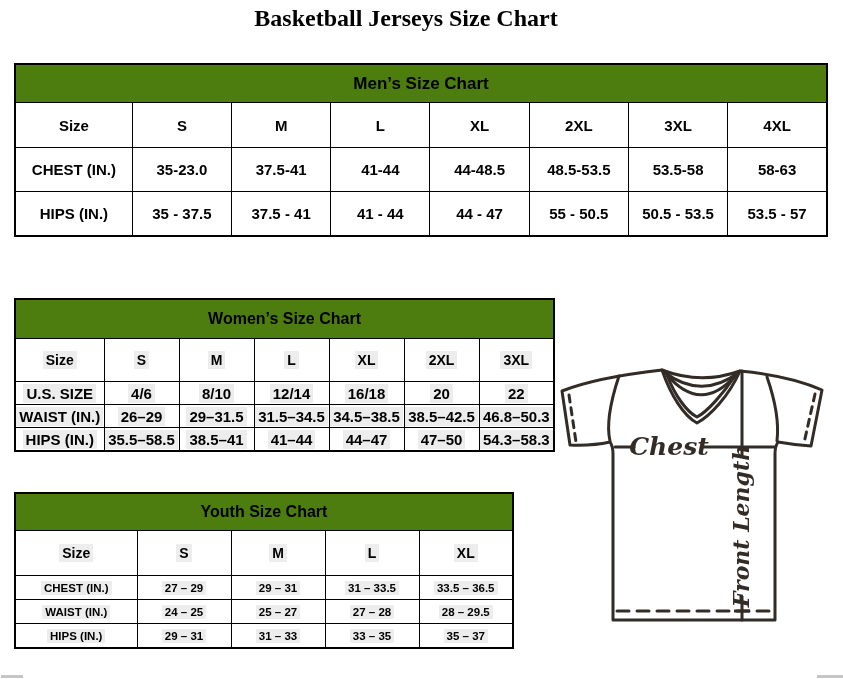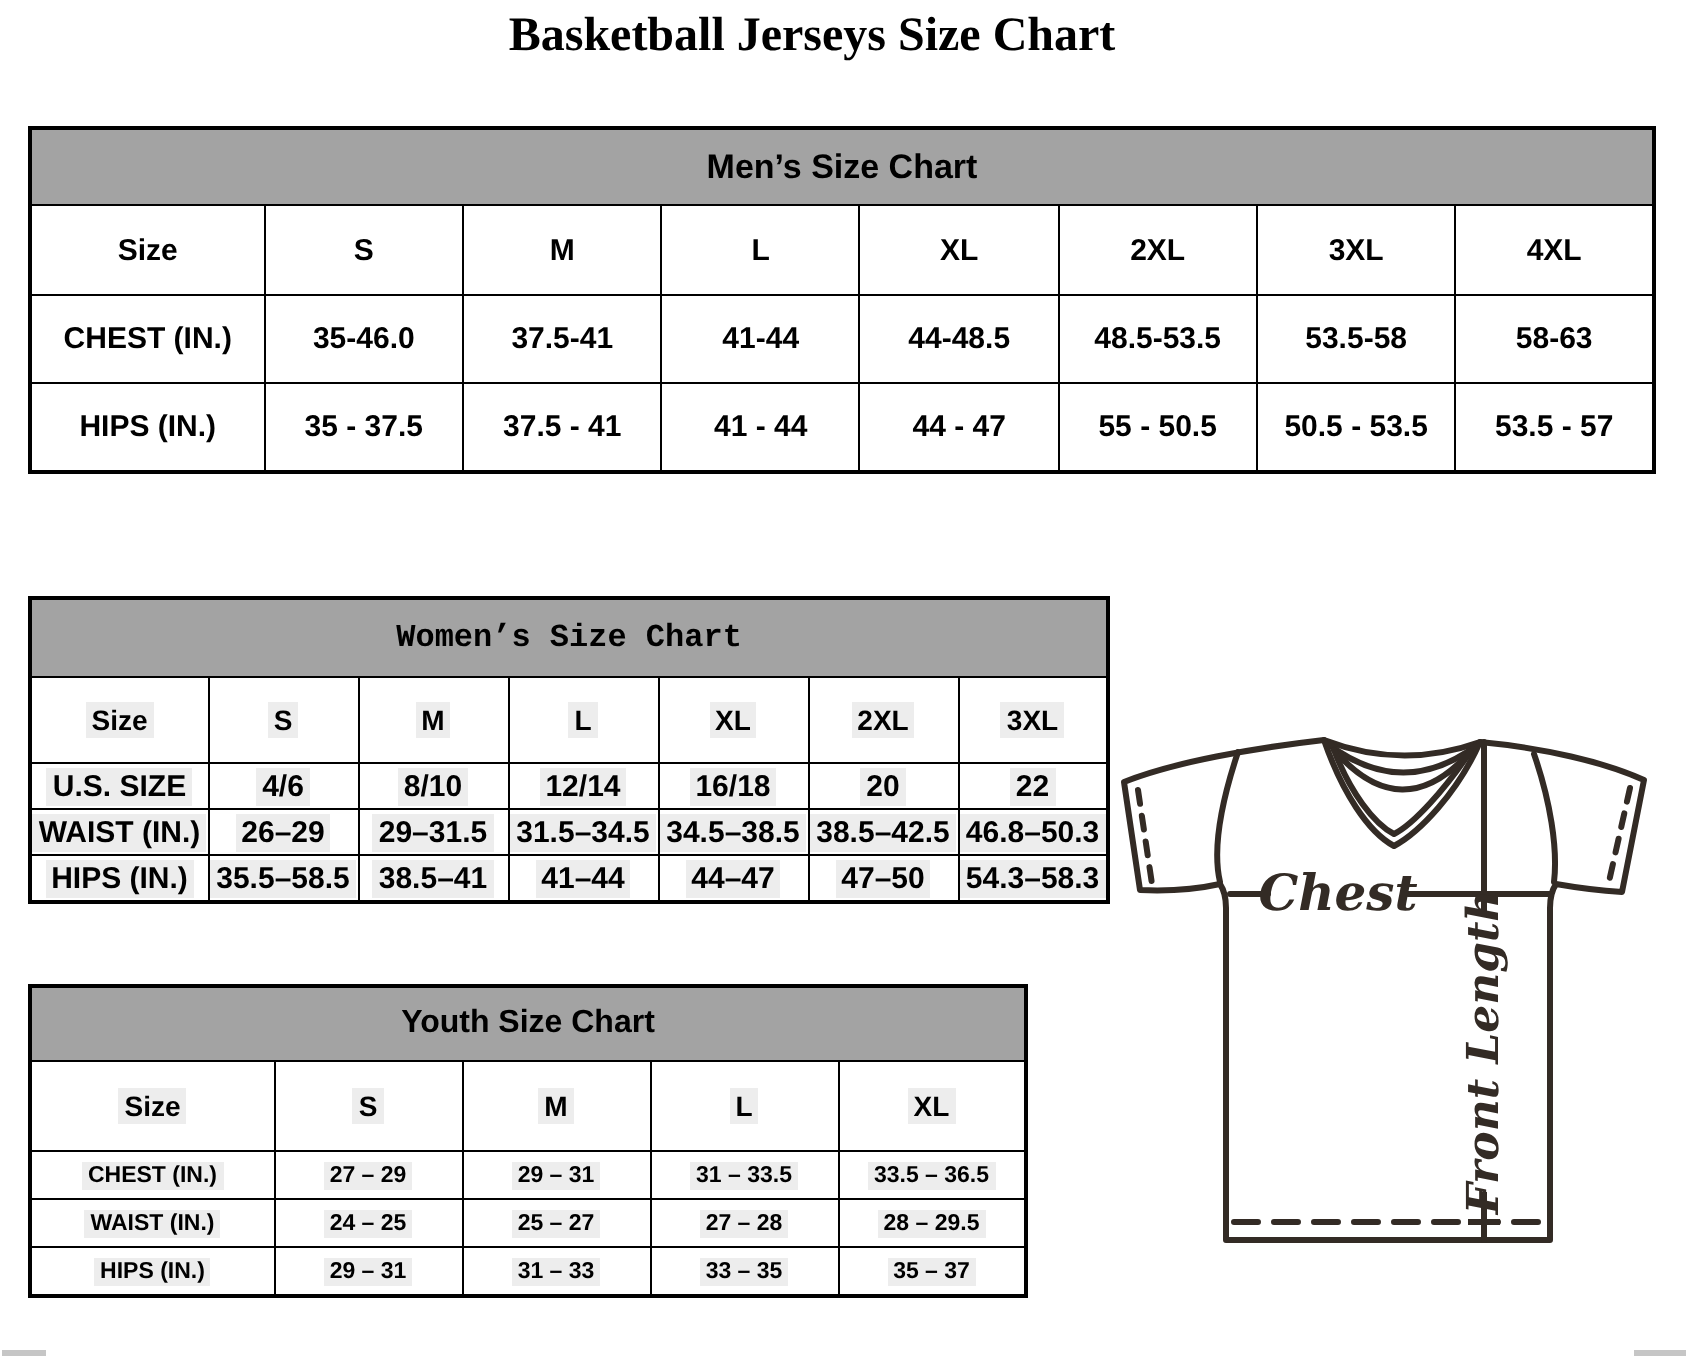--- a/index.html
+++ b/index.html
@@ -12,29 +12,29 @@
     font-size:24px;font-weight:bold;letter-spacing:0px;font-family:Liberation Serif, serif;
   }
   table.sizechart{
     position:absolute;border-collapse:collapse;table-layout:fixed;
     border:2px solid #000;background:#fff;
   }
   table.sizechart td{
     border:1px solid #000;text-align:center;vertical-align:middle;
     font-weight:bold;padding:0;white-space:nowrap;overflow:hidden;
   }
-  td.band{background:#a3a3a3;}
+  td.band{background:#4d7c0f;}
   
   #men{left:14px;top:63px;width:814px;}
   #men td.band{height:37px;font-size:17px;}
   #men tr.hdr td{height:44px;font-size:15px;}
   #men tr.data td{height:43px;font-size:15px;}
   
   #women{left:14px;top:298px;width:538px;}
-  #women td.band{height:38px;font-size:16px;font-family:Liberation Mono, monospace;}
+  #women td.band{height:38px;font-size:16px;}
   #women tr.hdr td{height:42px;font-size:14px;}
   #women tr.data td{height:22px;font-size:15px;}
   
   #youth{left:14px;top:492px;width:498px;}
   #youth td.band{height:36px;font-size:16px;margin-top:12px;}
   #youth tr.hdr td{height:44px;font-size:14px;}
   #youth tr.data td{height:23px;font-size:11.5px;}
   .hl{background:#ededed;padding:1px 3px;}
   
   #jersey{position:absolute;left:557px;top:358px;width:286px;height:306px;}
@@ -71,21 +71,21 @@
         <td>S</td>
         <td>M</td>
         <td>L</td>
         <td>XL</td>
         <td>2XL</td>
         <td>3XL</td>
         <td>4XL</td>
       </tr>
       <tr class="data">
         <td>CHEST (IN.)</td>
-        <td>35-46.0</td>
+        <td>35-23.0</td>
         <td>37.5-41</td>
         <td>41-44</td>
         <td>44-48.5</td>
         <td>48.5-53.5</td>
         <td>53.5-58</td>
         <td>58-63</td>
       </tr>
       <tr class="data">
         <td>HIPS (IN.)</td>
         <td>35 - 37.5</td>

